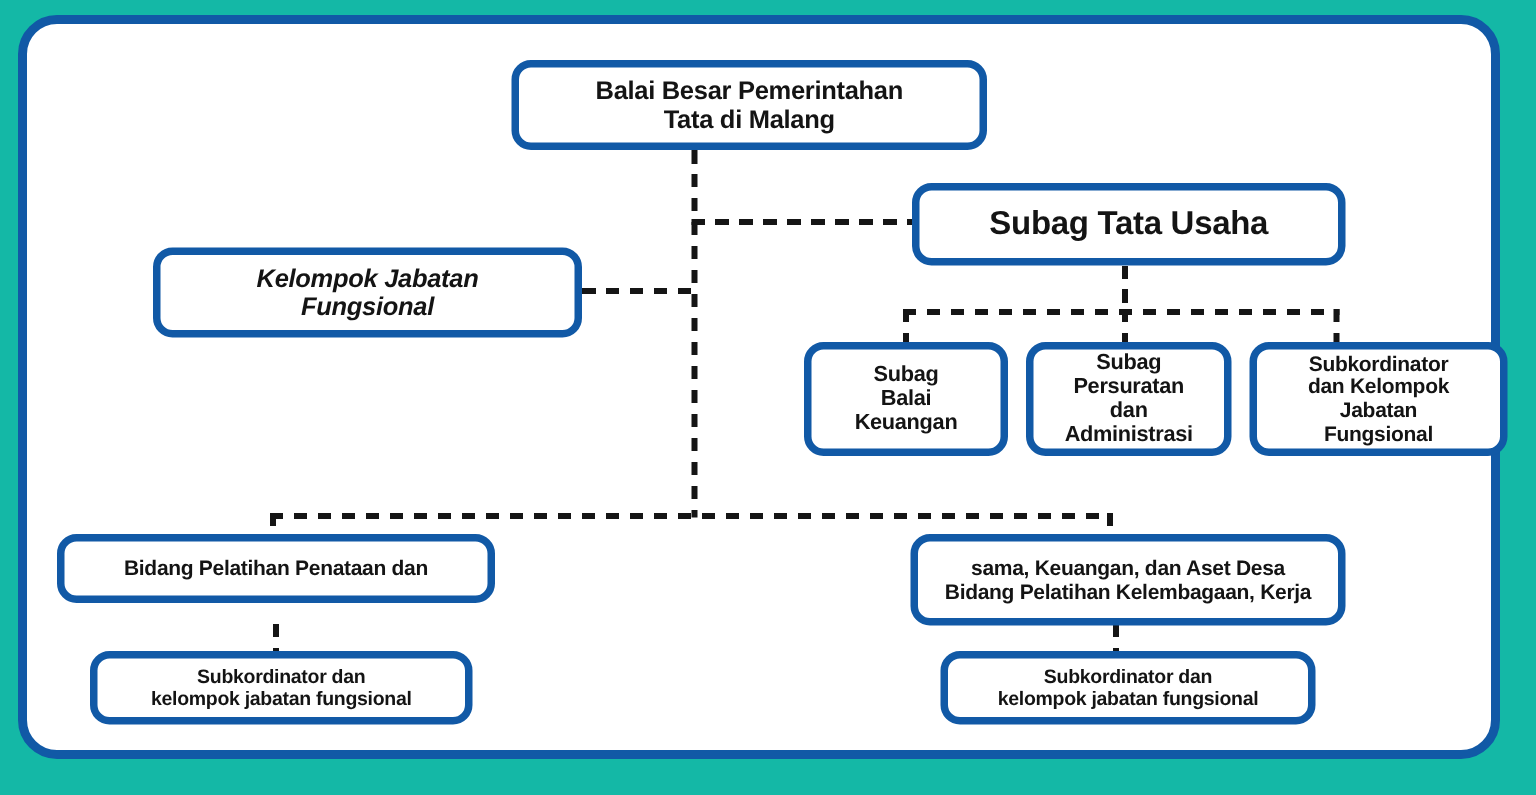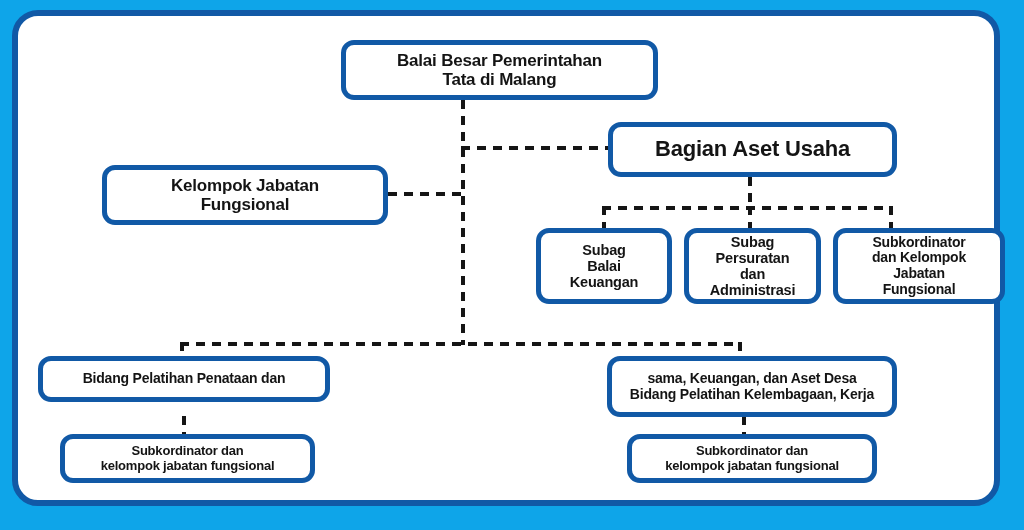--- a/index.html
+++ b/index.html
@@ -1,19 +1,19 @@
 <!DOCTYPE html>
 <html><head>
 <meta charset="utf-8">
 <style>
   html,body{margin:0;padding:0;background:#ffffff;}
   .stage{
     position:relative;
     width:1024px;height:530px;
-    background:#0ea5e9;
+    background:#14b8a6;
     font-family:"Liberation Sans","DejaVu Sans",sans-serif;
     overflow:hidden;
   }
   .outer-frame{
     position:absolute;
     left:12px;top:10px;width:988px;height:496px;
     border:6px solid #1159a6;
     border-radius:26px;
     box-sizing:border-box;
     background:#ffffff;
@@ -41,21 +41,21 @@
     background:repeating-linear-gradient(to right,#151515 0 9px,transparent 9px 16px);
   }
   .vline{
     position:absolute;width:4px;z-index:1;
     background:repeating-linear-gradient(to bottom,#151515 0 9px,transparent 9px 16px);
   }
 
   
   .n-root{left:341px;top:40px;width:317px;height:60px;font-size:17px;}
   .n-tata{left:608px;top:122px;width:289px;height:55px;font-size:22px;}
-  .n-kelompok{left:102px;top:165px;width:286px;height:60px;font-size:17px;}
+  .n-kelompok{left:102px;top:165px;width:286px;height:60px;font-size:17px;font-style:italic;}
   .n-subag-umum{left:536px;top:228px;width:136px;height:76px;font-size:14.5px;}
   .n-subag-persuratan{left:684px;top:228px;width:137px;height:76px;font-size:14.5px;}
   .n-subkoor-tu{left:833px;top:228px;width:172px;height:76px;font-size:14px;}
   .n-bidang-penataan{left:38px;top:356px;width:292px;height:46px;font-size:14px;}
   .n-bidang-kelembagaan{left:607px;top:356px;width:290px;height:61px;font-size:14px;}
   .n-subkoor-penataan{left:60px;top:434px;width:255px;height:49px;font-size:13px;}
   .n-subkoor-kelembagaan{left:627px;top:434px;width:250px;height:49px;font-size:13px;}
 
   
   .l-v-main{left:461px;top:100px;height:245px;}
@@ -91,21 +91,21 @@
   <div class="vline l-v-bidang2"></div>
   <div class="vline l-v-subkoor1"></div>
   <div class="vline l-v-subkoor2"></div>
 
   <div class="node n-root">
     <span>Balai Besar Pemerintahan</span>
     <span>Tata di Malang</span>
   </div>
 
   <div class="node n-tata">
-    <span>Bagian Aset Usaha</span>
+    <span>Subag Tata Usaha</span>
   </div>
 
   <div class="node n-kelompok">
     <span>Kelompok Jabatan</span>
     <span>Fungsional</span>
   </div>
 
   <div class="node n-subag-umum">
     <span>Subag</span>
     <span>Balai</span>

